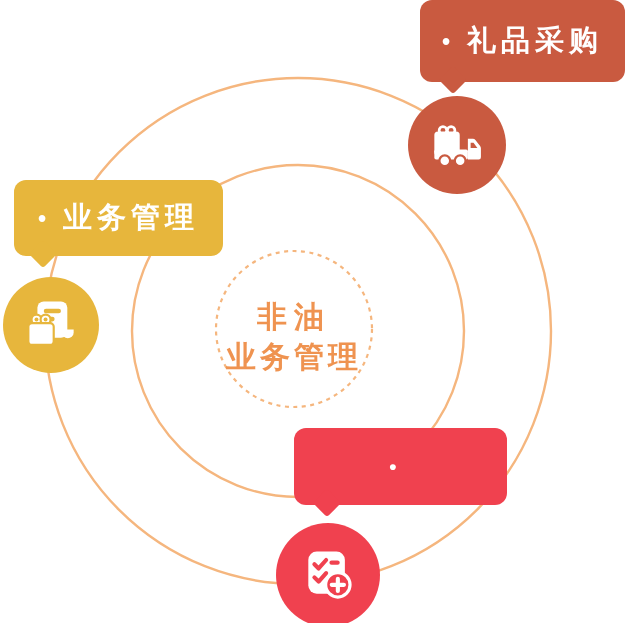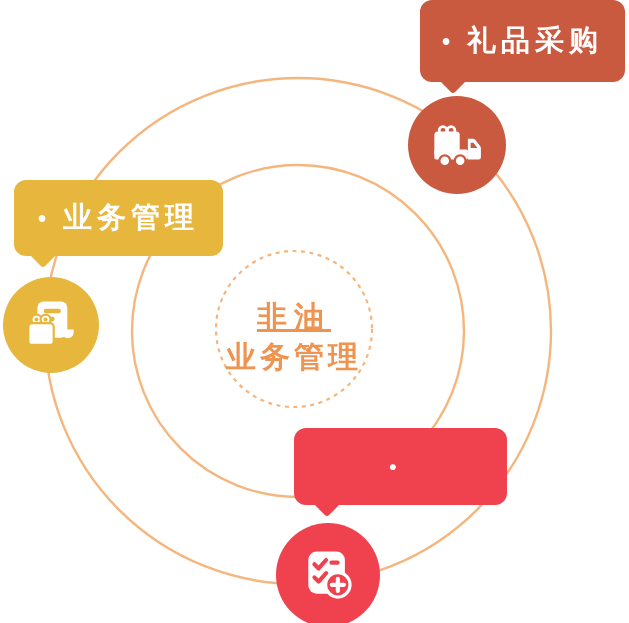--- a/index.html
+++ b/index.html
@@ -20,21 +20,21 @@
   }
   .rings{position:absolute;left:0;top:0;width:629px;height:623px;}
   .ring{fill:none;stroke:var(--color-ring);stroke-width:2.4px;}
   .ring.dashed{stroke-width:2.2px;stroke-dasharray:4 4.5;}
 
   .center-label{
     position:absolute;left:144px;top:297px;width:300px;
     text-align:center;color:var(--color-center-text);
     font-weight:700;font-size:30px;line-height:40px;
   }
-  .center-label .l1{letter-spacing:7px;text-decoration:underline;}
+  .center-label .l1{letter-spacing:7px;}
   .center-label .l2{letter-spacing:4px;}
 
   .bubble{
     position:absolute;display:flex;align-items:center;justify-content:center;
     border-radius:12px;color:#fff;font-weight:700;
   }
   .bubble::after{
     content:"";position:absolute;bottom:-8px;width:20px;height:20px;
     background:inherit;transform:rotate(45deg);border-radius:3px;
   }

